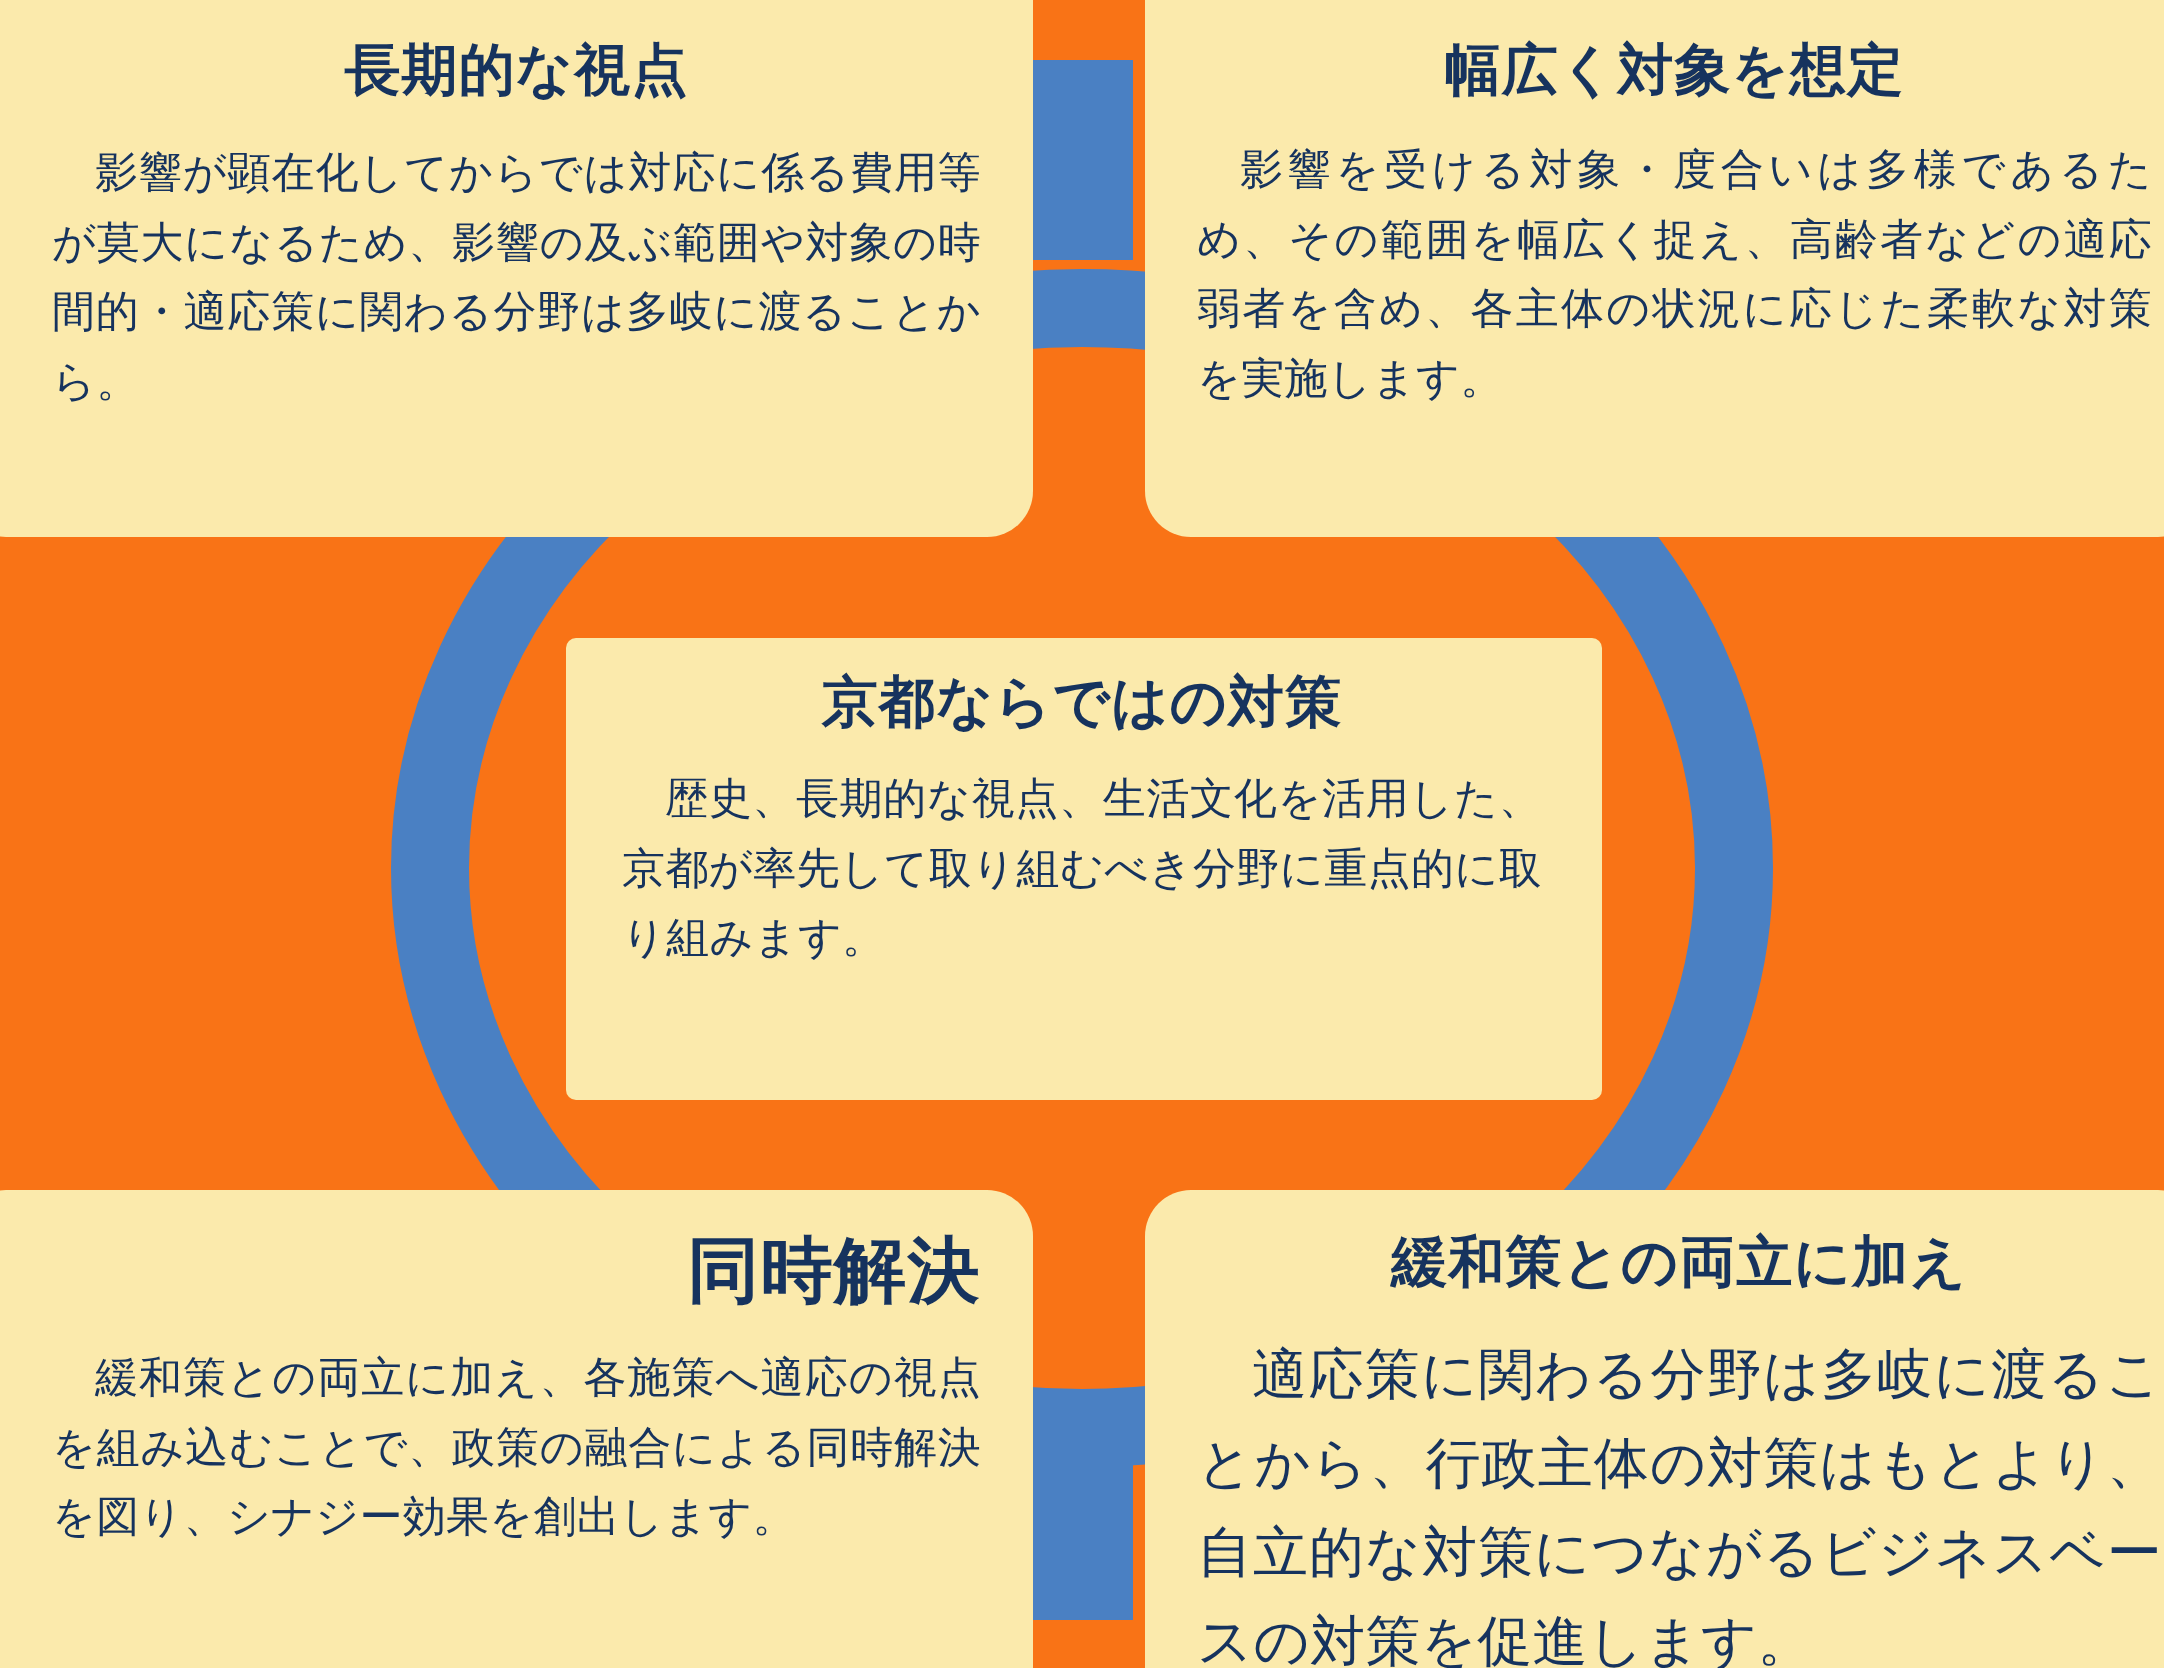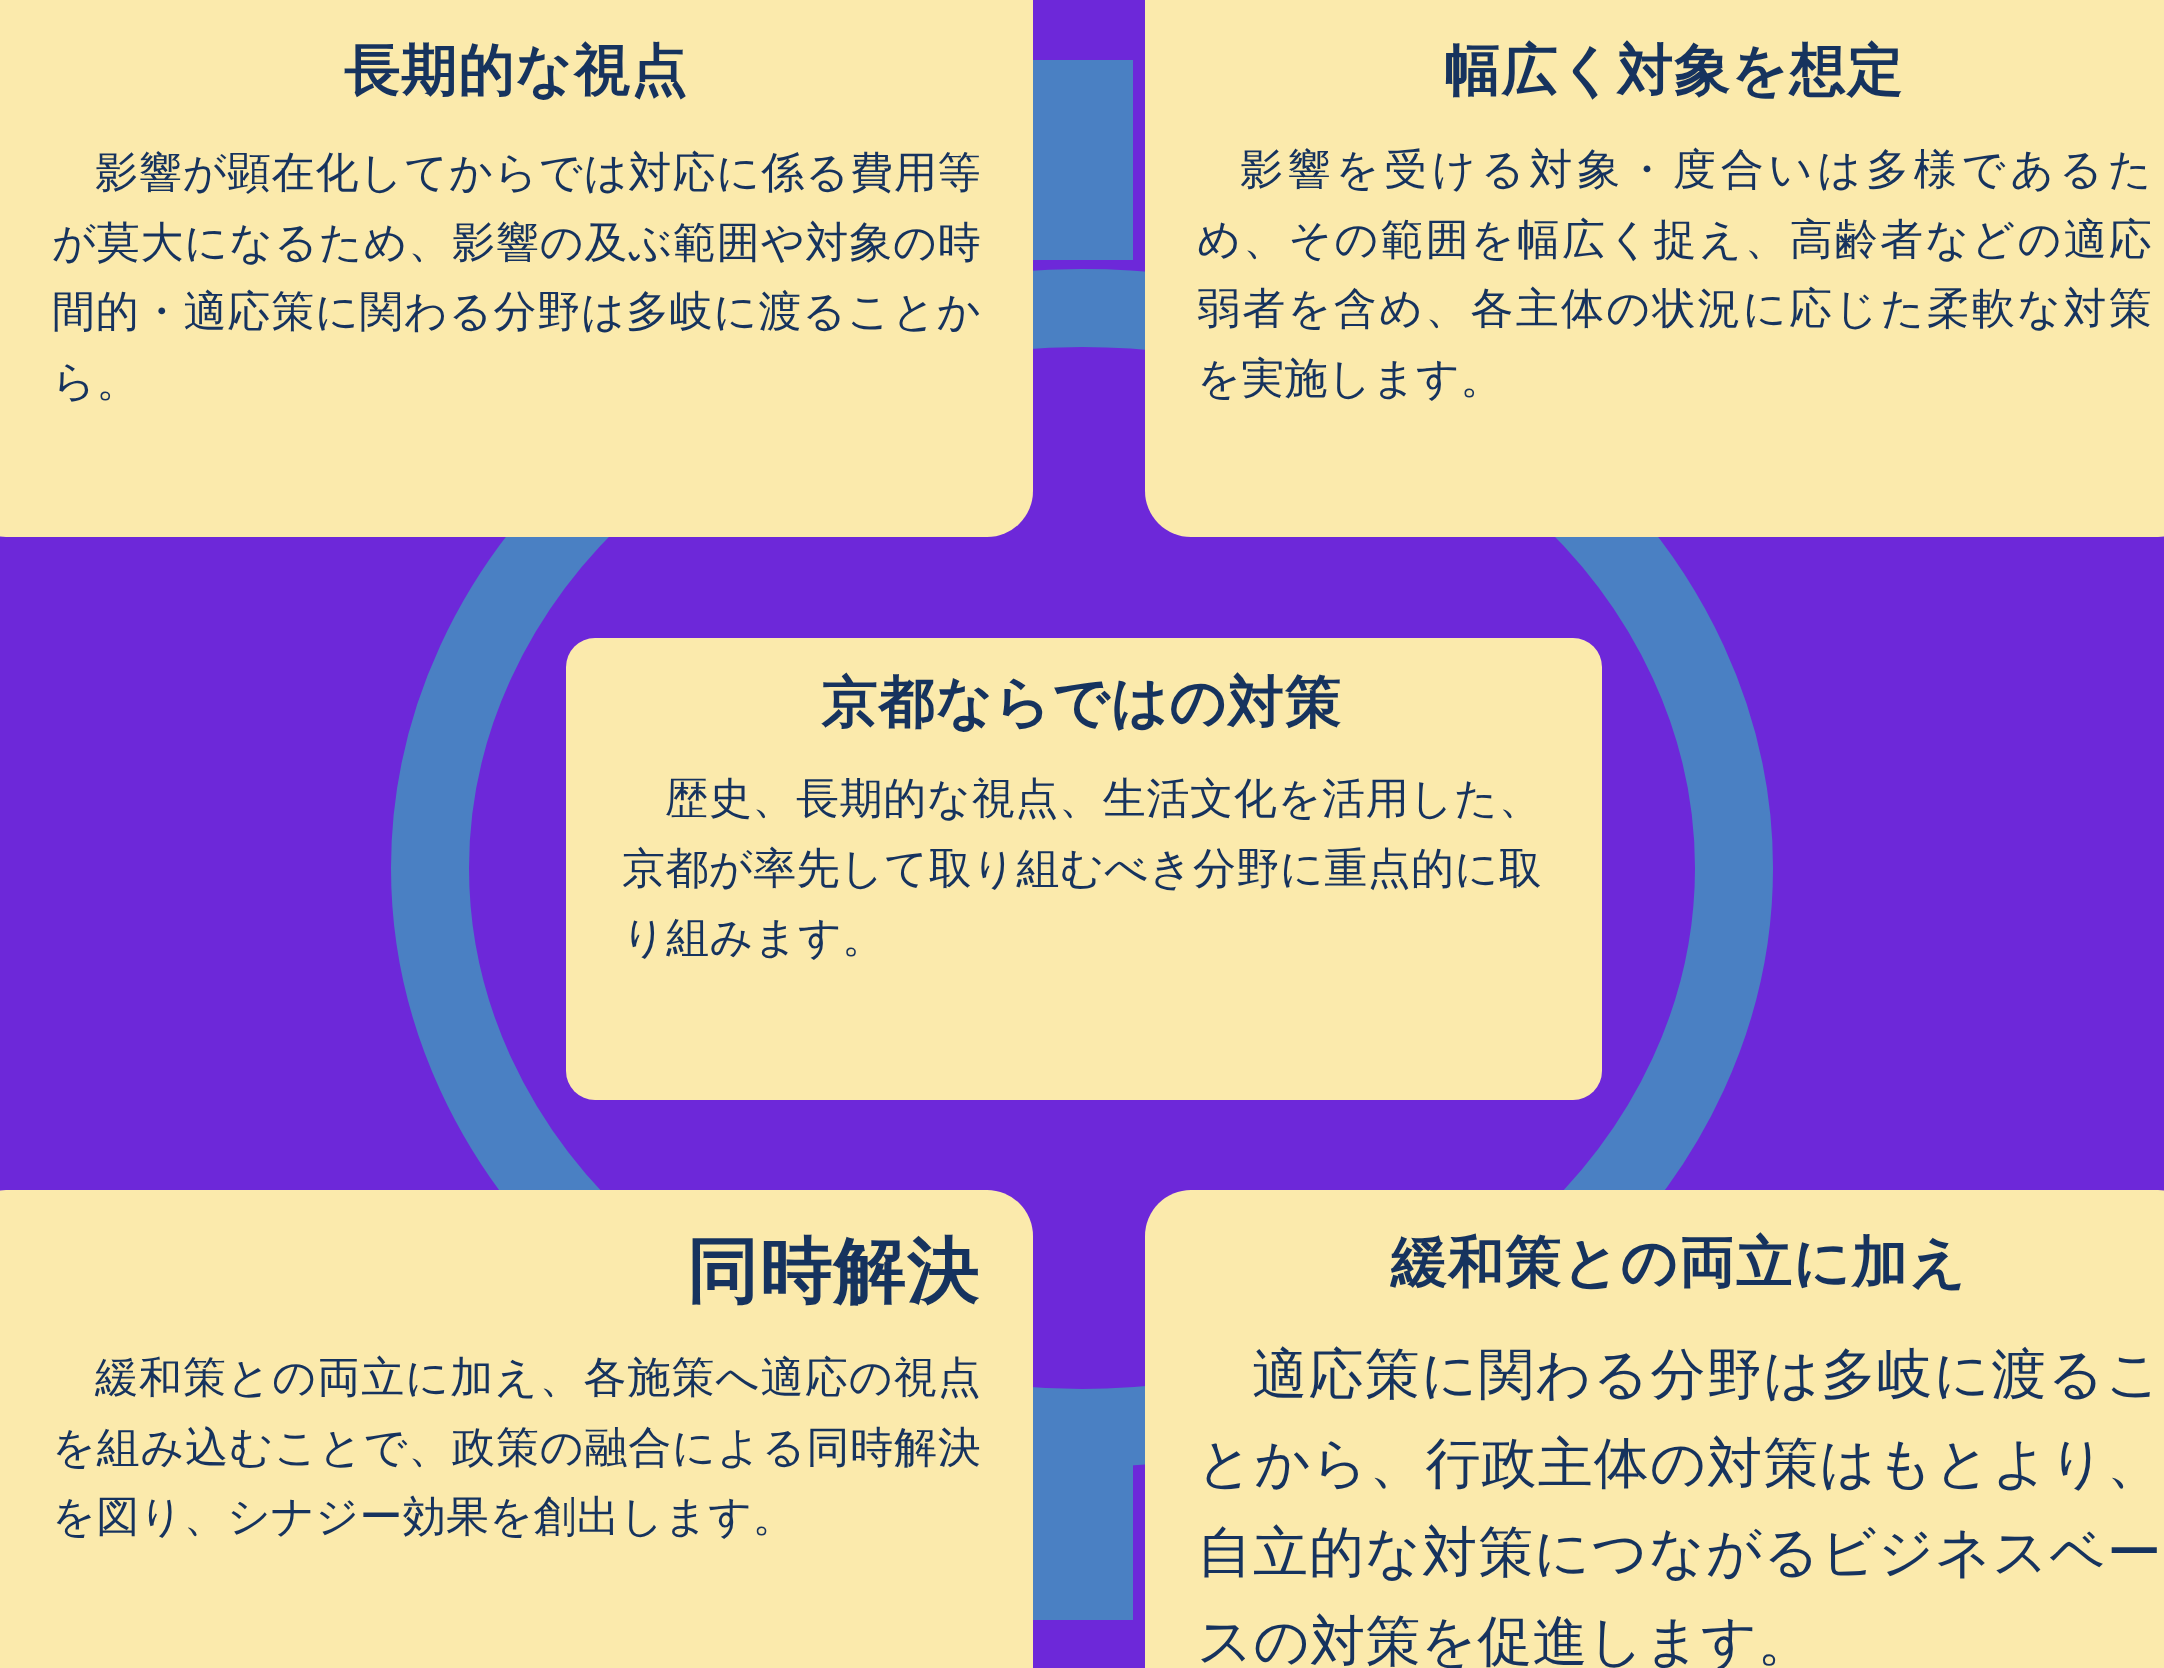--- a/index.html
+++ b/index.html
@@ -8,21 +8,21 @@
     padding: 0;
     background: #ffffff;
   }
   body {
     font-family: "DejaVu Sans", "Liberation Sans", sans-serif;
   }
   #stage {
     position: relative;
     width: 2164px;
     height: 1668px;
-    background: #6d28d9;
+    background: #f97316;
     overflow: hidden;
   }
 
   
   #ring-layer {
     position: absolute;
     left: 0;
     top: 0;
     width: 2164px;
     height: 1668px;
@@ -79,21 +79,21 @@
   }
   #card-top-right .card-title { font-size: 56px; margin-bottom: 40px; }
   #card-top-right .card-body  { font-size: 43px; font-family: Liberation Mono, monospace; }
 
   
   #card-center {
     left: 566px;
     top: 638px;
     width: 1036px;
     height: 462px;
-    border-radius: 29px;
+    border-radius: 10px;
     padding: 36px 60px 20px 56px;
   }
   #card-center .card-title { font-size: 56px; margin-bottom: 34px; }
   #card-center .card-body  { font-size: 43px; }
 
   
   #card-bottom-left {
     left: -40px;
     top: 1190px;
     width: 1073px;

